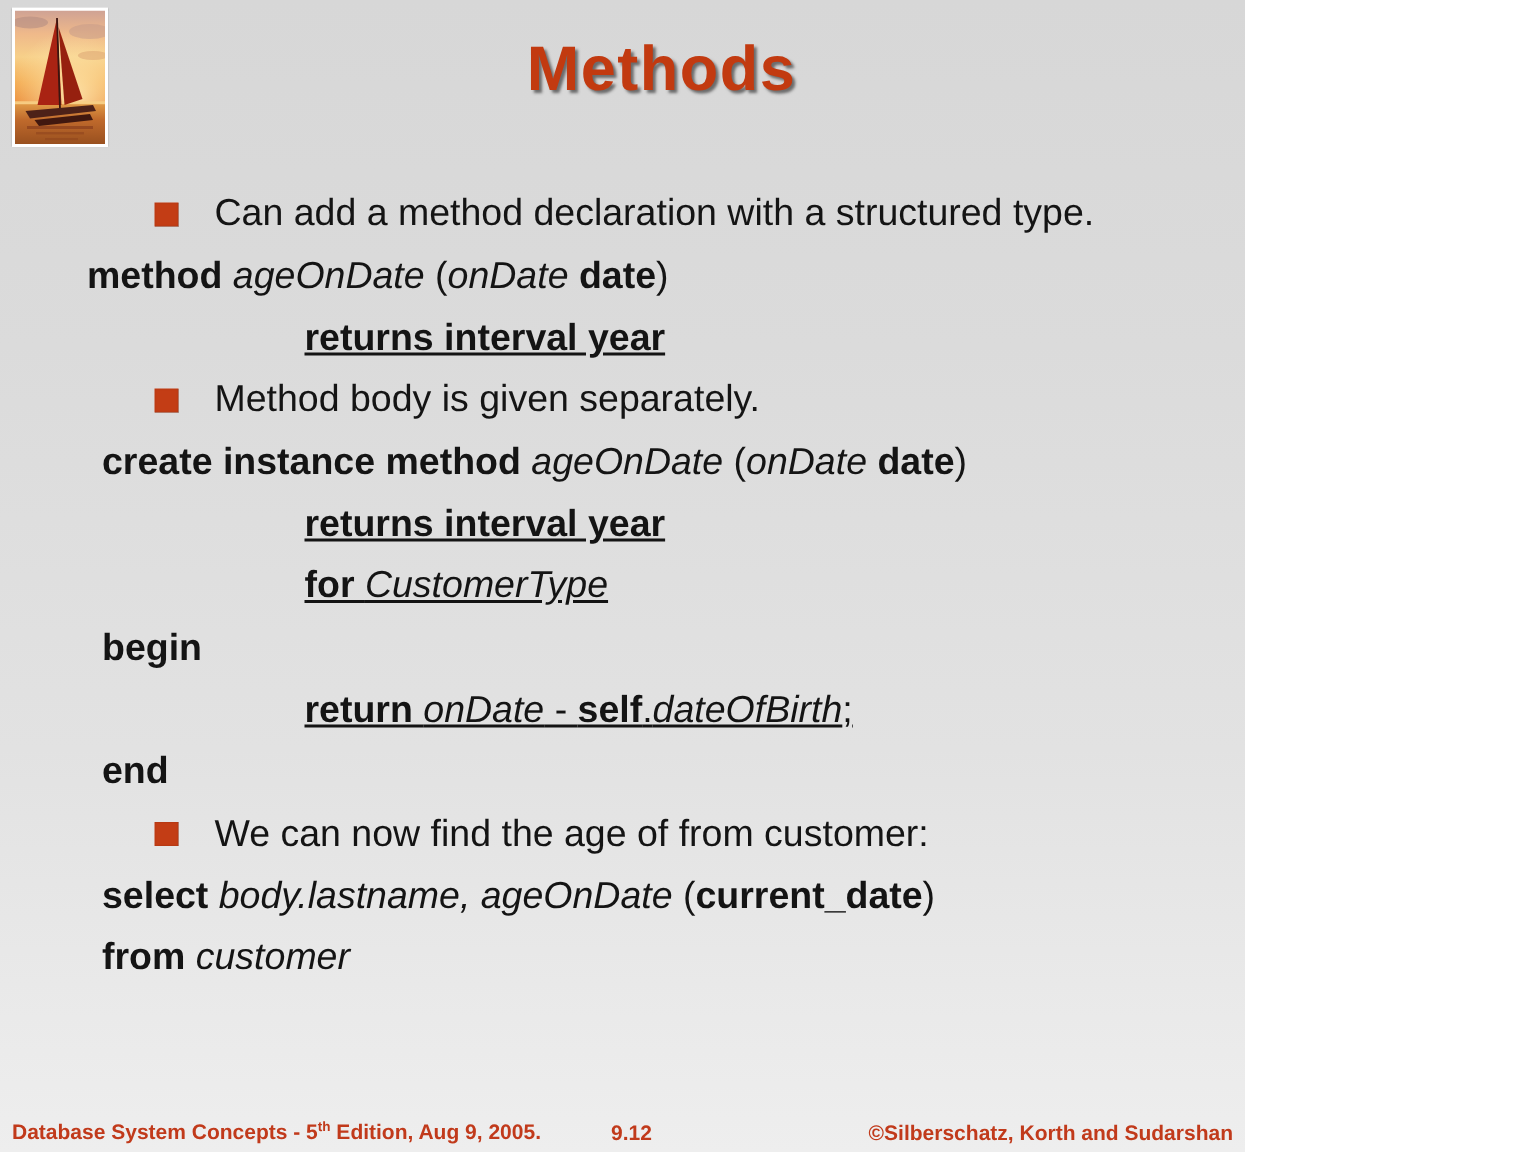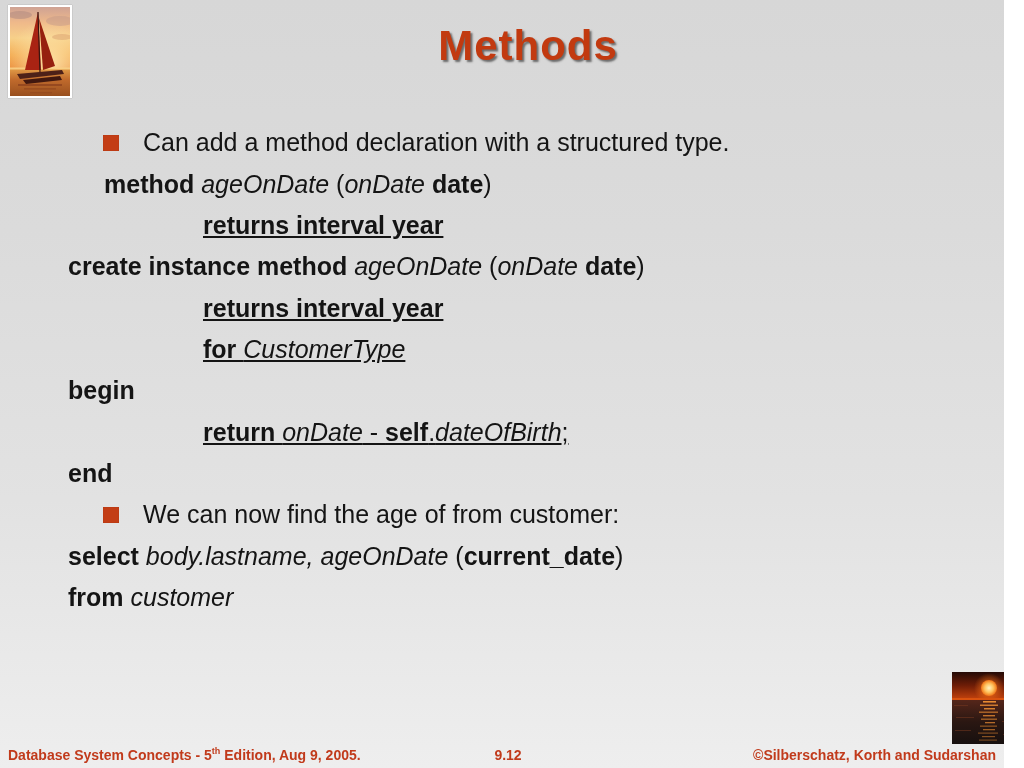--- a/index.html
+++ b/index.html
@@ -1,18 +1,18 @@
 <!DOCTYPE html>
 <html><head>
 <meta charset="utf-8">
 <style>
   html,body{margin:0;padding:0;}
   .slide{
     position:relative;
-    width:1004px;height:768px;
+    width:830px;height:768px;
     overflow:hidden;
     background:linear-gradient(180deg,#d7d7d7 0%,#dbdbdb 30%,#e2e2e2 65%,#eeeeee 100%);
     font-family:"Liberation Sans","DejaVu Sans",sans-serif;
     color:#141414;
   }
   
   .sailboat{
     position:absolute;left:8px;top:5px;
     width:64px;height:93px;
     background:#ffffff;
@@ -38,21 +38,21 @@
   }
   .line-text{white-space:pre;text-align:center;}
   .line-text span{white-space:pre;}
   .bullet-line{padding-left:103px;}
   .bullet-sq{
     width:16px;height:16px;flex:none;
     background:#c33d15;
     margin-right:24px;
     box-shadow:inset 0 0 1px rgba(0,0,0,.3);
   }
-  .indent-a{padding-left:104px;}
+  .indent-a{padding-left:58px;}
   .indent-b{padding-left:68px;}
   .indent-c{padding-left:203px;text-decoration:underline;}
   .seg-regular{font-weight:400;font-style:normal;}
   .seg-bold{font-weight:700;font-style:normal;}
   .seg-italic{font-weight:400;font-style:italic;}
   
   .footer-left,.footer-center,.footer-right{
     position:absolute;bottom:5px;
     font-size:14px;font-weight:700;color:#c13a1b;
     white-space:nowrap;
@@ -117,20 +117,24 @@
   <div class="content">
       <div class="line bullet-line">
         <span class="bullet-sq"></span>
         <span class="line-text"><span class="seg-regular">Can add a method declaration with a structured type.</span></span>
       </div>
       <div class="line indent-a">
         <span class="line-text"><span class="seg-bold">method </span><span class="seg-italic">ageOnDate </span><span class="seg-regular">(</span><span class="seg-italic">onDate </span><span class="seg-bold">date</span><span class="seg-regular">)</span></span>
       </div>
       <div class="line indent-c">
         <span class="line-text"><span class="seg-bold">returns interval year</span></span>
+      </div>
+      <div class="line bullet-line">
+        <span class="bullet-sq"></span>
+        <span class="line-text"><span class="seg-regular">Method body is given separately.</span></span>
       </div>
       <div class="line indent-b">
         <span class="line-text"><span class="seg-bold">create instance method </span><span class="seg-italic">ageOnDate </span><span class="seg-regular">(</span><span class="seg-italic">onDate </span><span class="seg-bold">date</span><span class="seg-regular">)</span></span>
       </div>
       <div class="line indent-c">
         <span class="line-text"><span class="seg-bold">returns interval year</span></span>
       </div>
       <div class="line indent-c">
         <span class="line-text"><span class="seg-bold">for </span><span class="seg-italic">CustomerType</span></span>
       </div>

